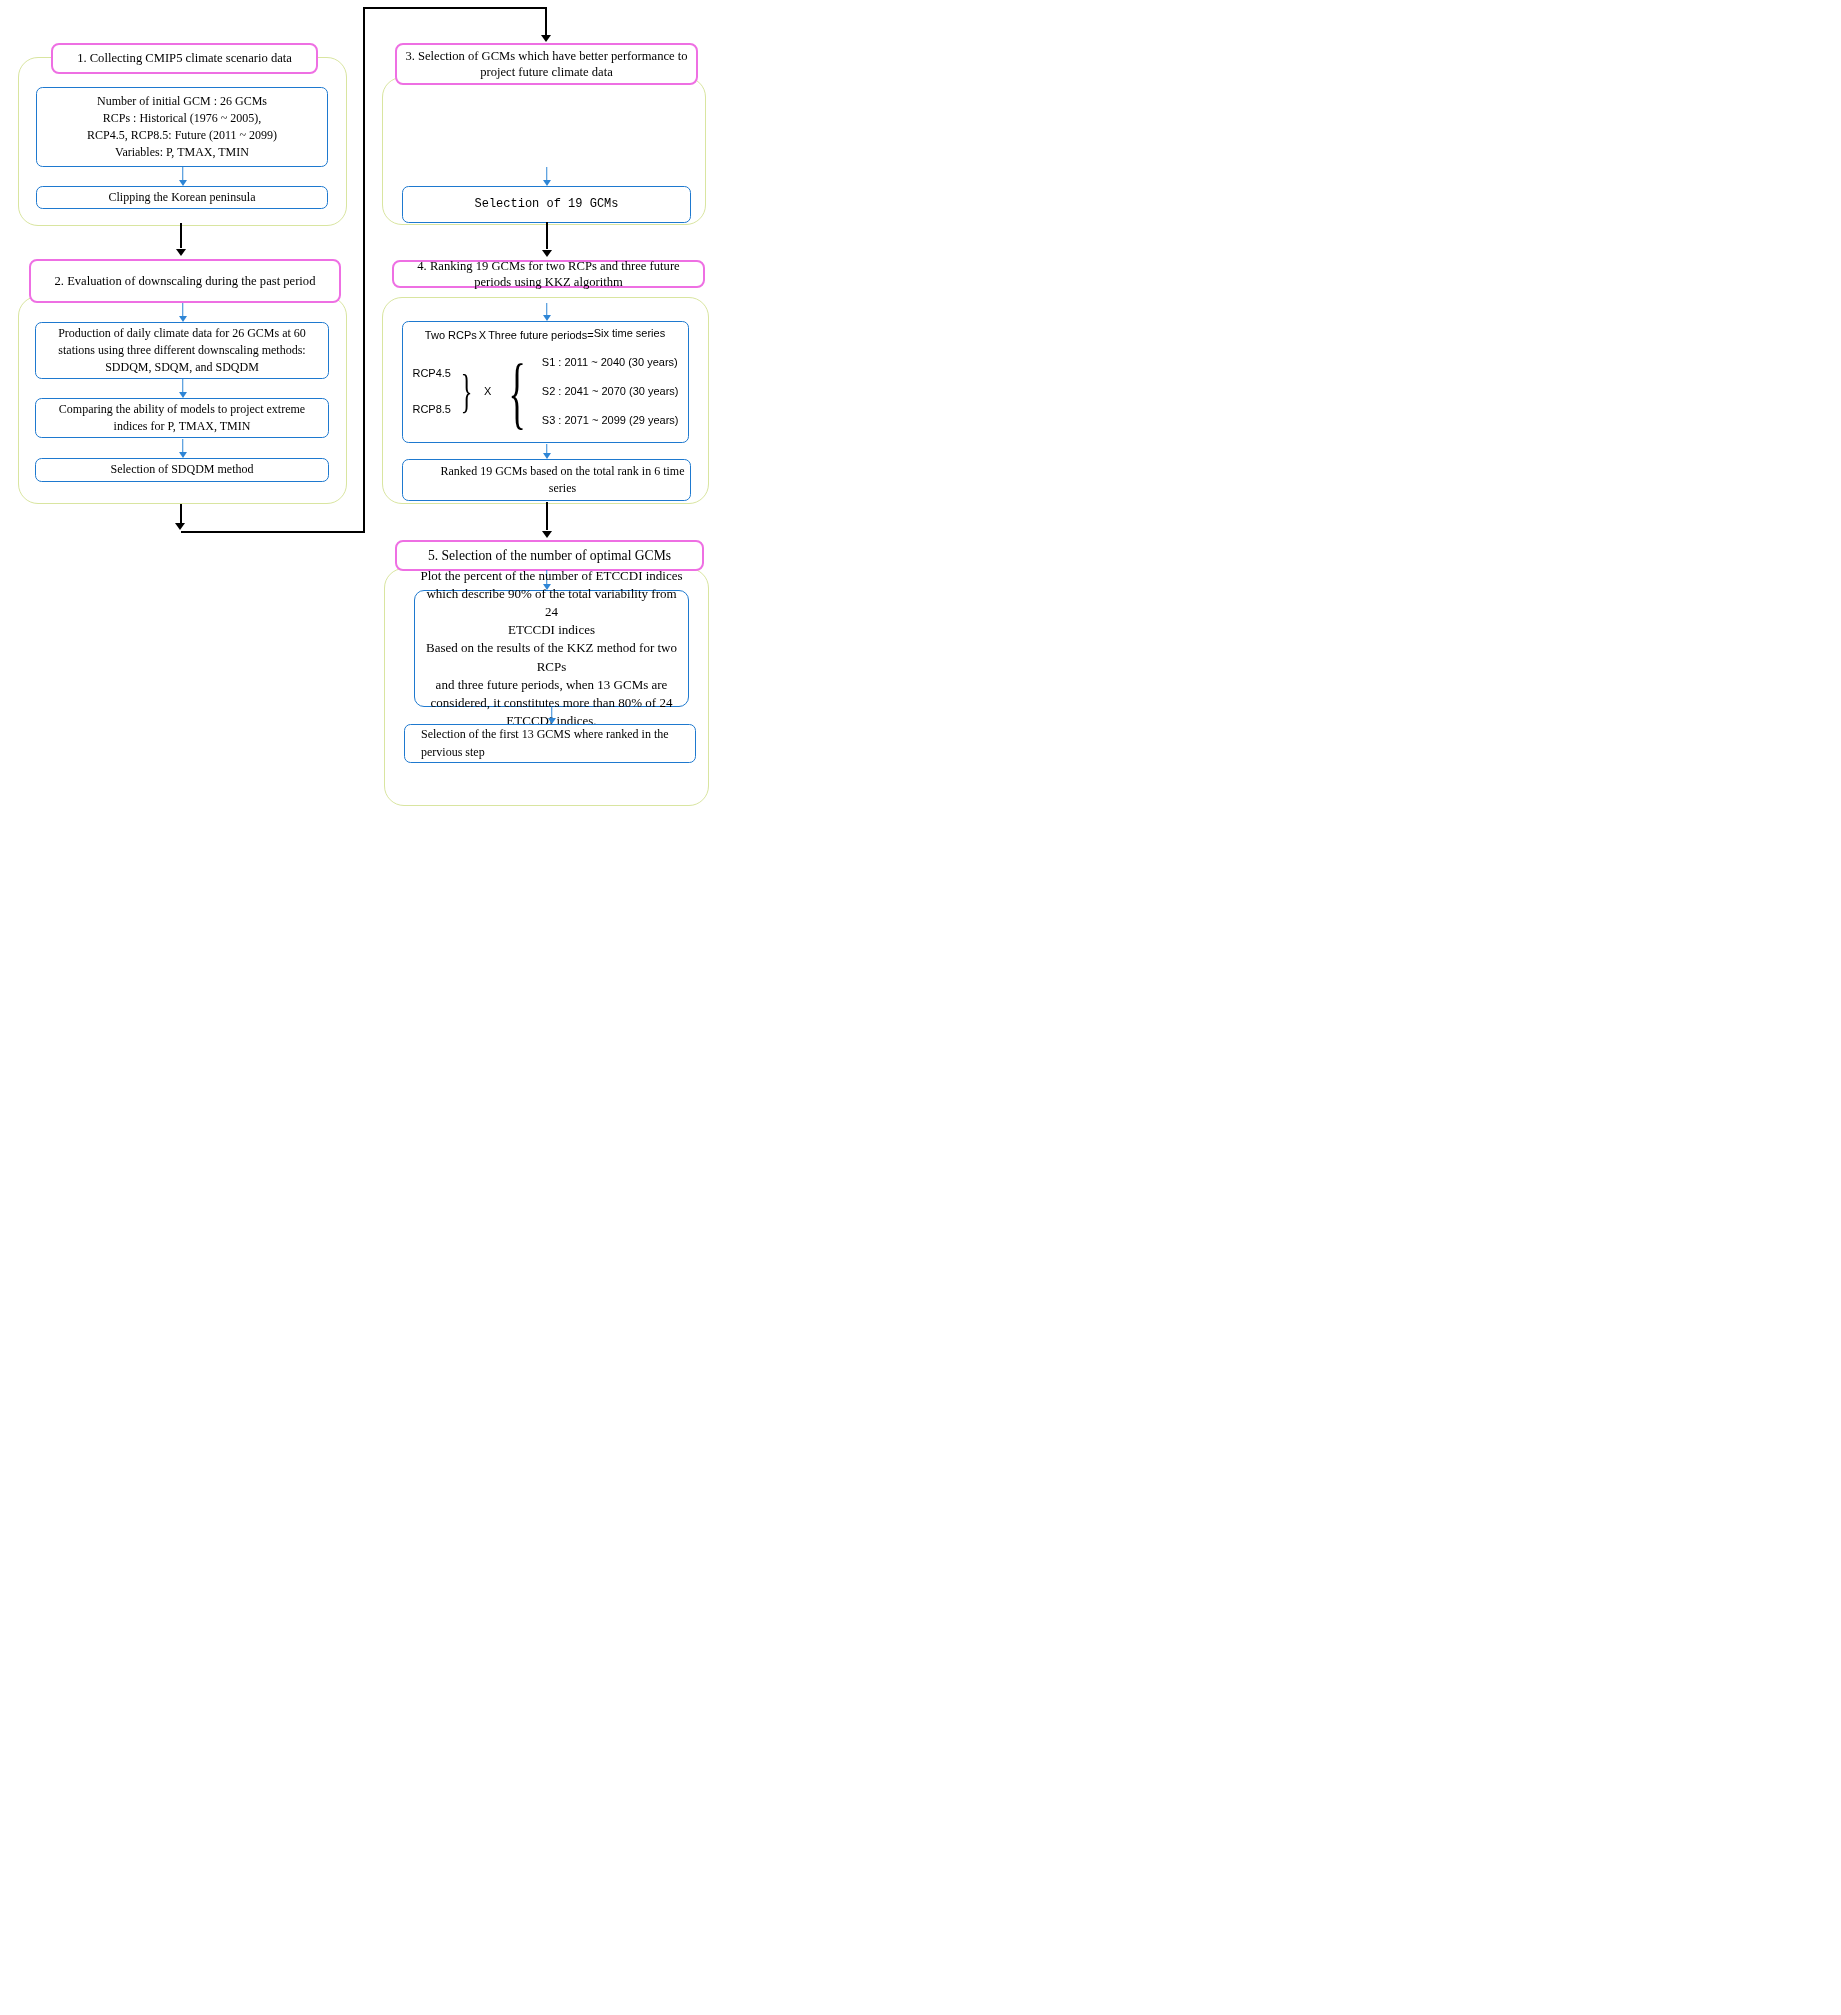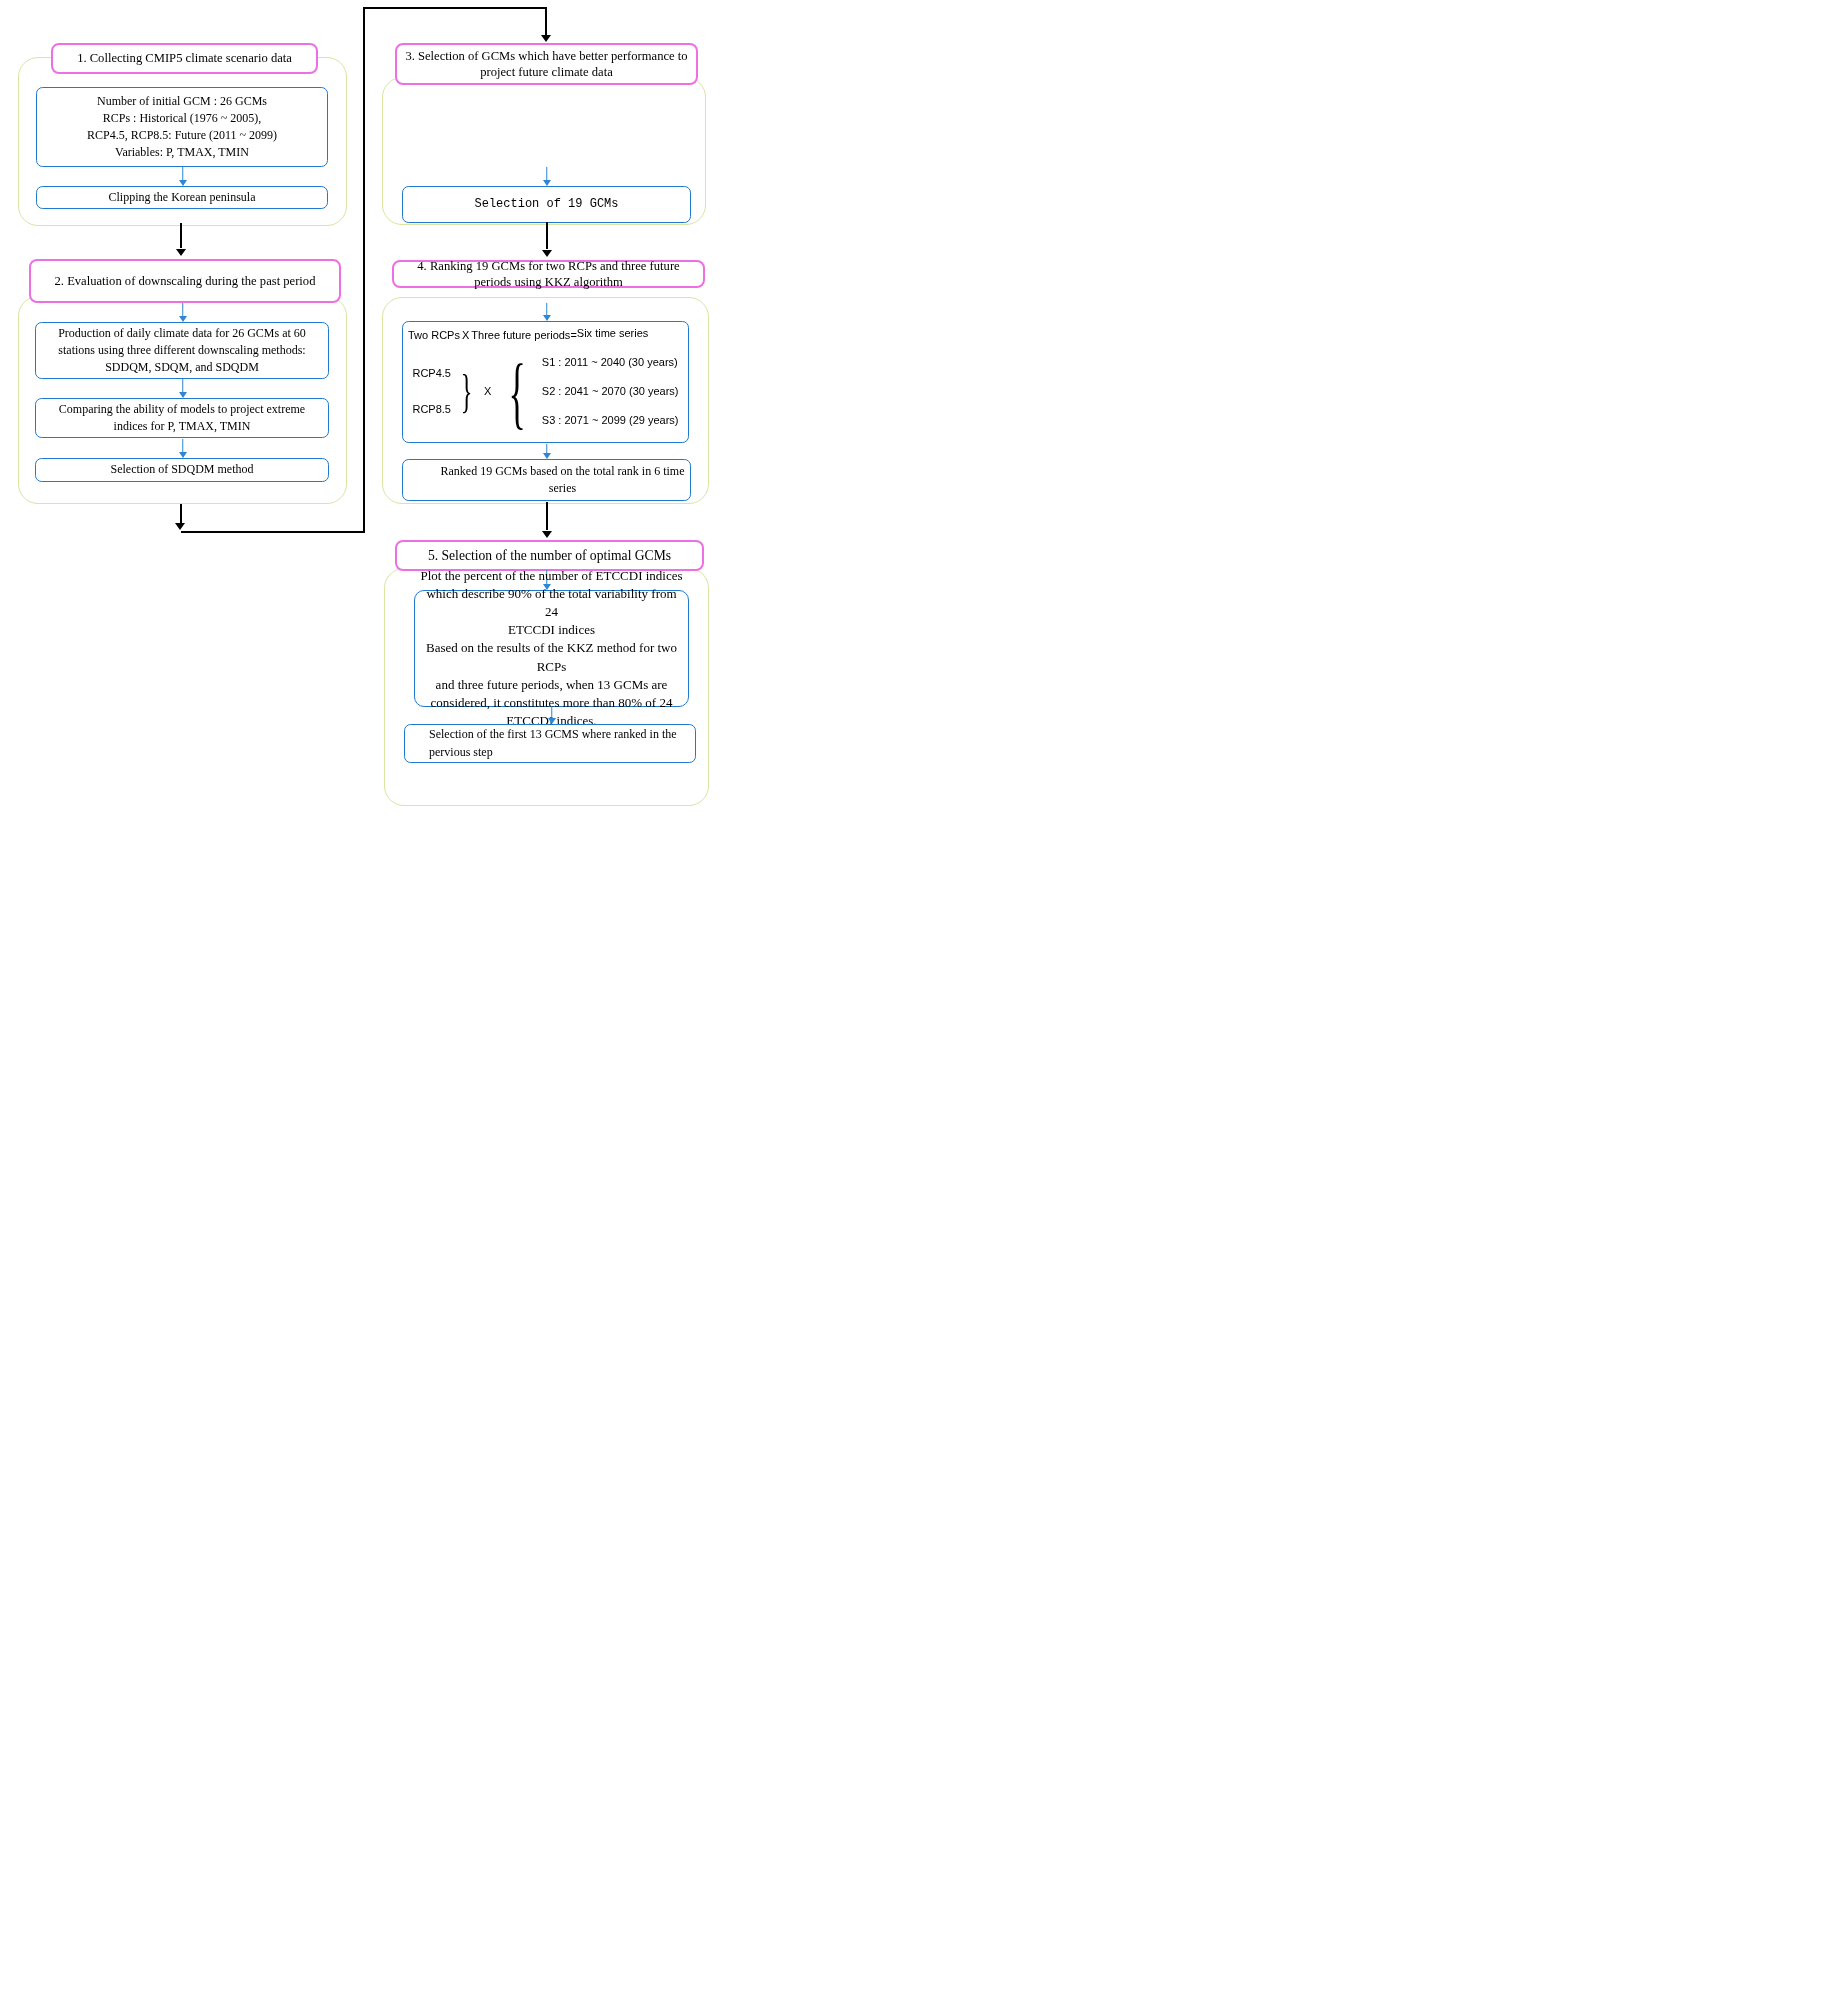--- a/index.html
+++ b/index.html
@@ -20,21 +20,21 @@
     text-align:center; font-size:12.6px; line-height:1.3;
     white-space:pre-line; padding:1px 5px; box-sizing:border-box;
   }
   .bluebox {
     position:absolute; background:#ffffff;
     border:1.8px solid #1e79cf; border-radius:6.6px;
     display:flex; align-items:center; justify-content:center;
     text-align:center; font-size:12px; line-height:1.42;
     white-space:pre-line; padding:2px 4px; box-sizing:border-box;
   }
-  .bluebox.leftalign { justify-content:flex-start; text-align:left; padding-left:24px; }
+  .bluebox.leftalign { justify-content:flex-start; text-align:left; padding-left:16px; }
 
   
   .varrow { position:absolute; width:11px; }
   .varrow::before {
     content:""; position:absolute; left:50%; transform:translateX(-50%);
     top:0; height:calc(100% - 6px); width:1.5px; background:var(--c);
   }
   .varrow::after {
     content:""; position:absolute; left:50%; transform:translateX(-50%); bottom:0;
     width:0; height:0; border-left:4px solid transparent;
@@ -49,21 +49,21 @@
   .cline { position:absolute; background:#000; }
   .tri-down {
     position:absolute; width:0; height:0;
     border-left:5.6px solid transparent; border-right:5.6px solid transparent;
     border-top:7.6px solid #000;
   }
 
   
   .formula { flex-direction:column; align-items:stretch; justify-content:flex-start;
              font-family:"Liberation Sans", sans-serif; font-size:11px; white-space:normal; }
-  .formula-header { display:flex; align-items:baseline; justify-content:flex-start;
+  .formula-header { display:flex; align-items:baseline; justify-content:center;
                     padding:4px 2px 0 1px; }
   .formula-header .rhs { position:relative; top:-2px; }
   .formula-body { flex:1; display:flex; align-items:center; justify-content:center; gap:5px; }
   .rcp-col { display:flex; flex-direction:column; gap:20px; text-align:right; }
   .s-col   { display:flex; flex-direction:column; gap:13px; text-align:left; }
   .brace { line-height:1; font-family:"Liberation Serif", serif; font-weight:400; }
   .brace.r { font-size:44px;  transform:scaleX(0.55) scaleY(1.05); }
   .brace.l { font-size:80px; transform:scaleX(0.45) scaleY(1.0); }
   .xop { padding:0 2px; }
 </style>

